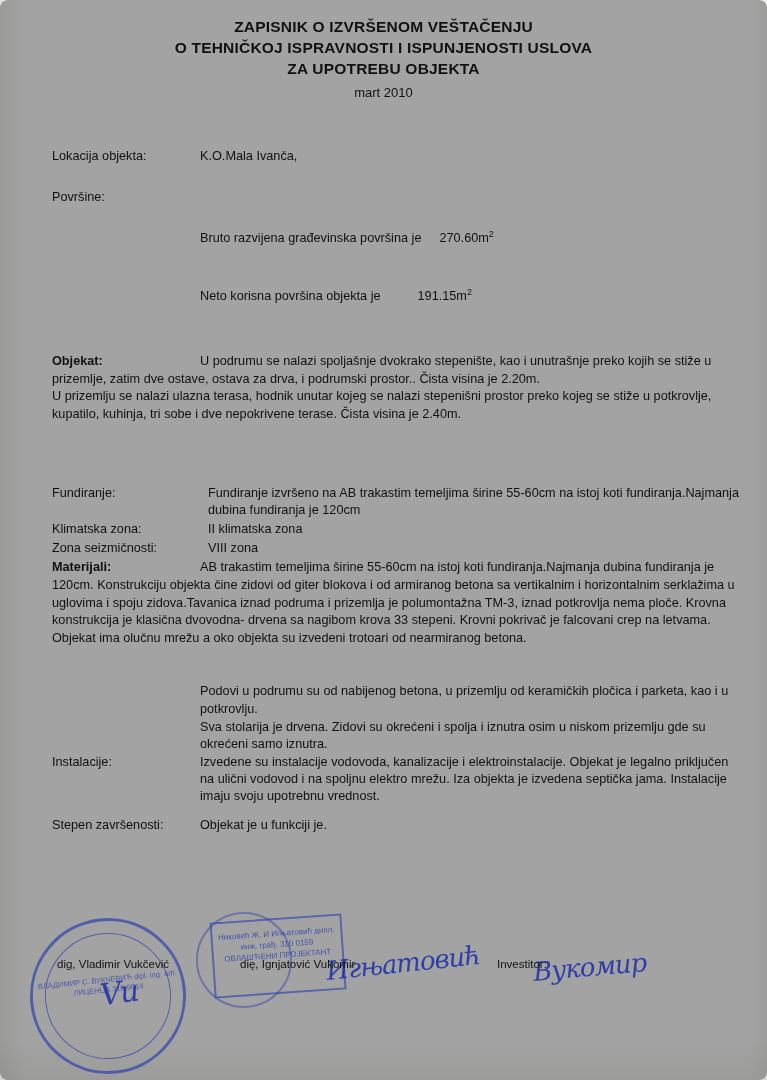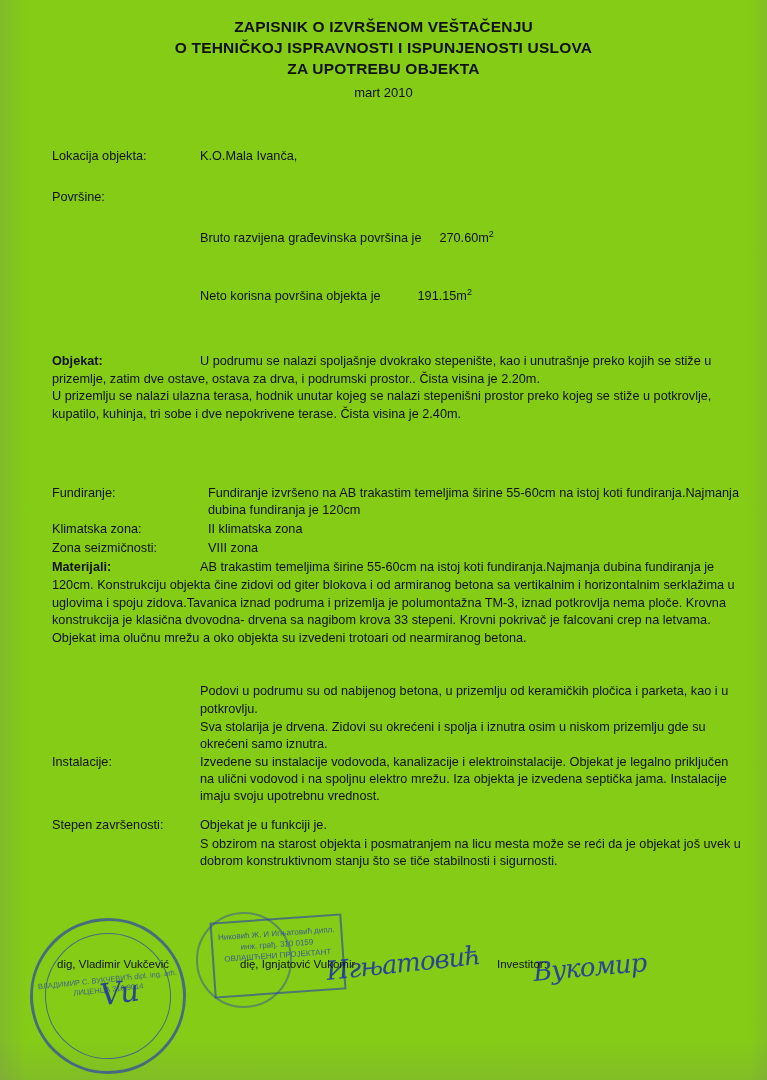--- a/index.html
+++ b/index.html
@@ -11,21 +11,22 @@
     width: 767px;
     height: 1080px;
     position: relative;
     overflow: hidden;
     font-family: "Liberation Sans", sans-serif;
     color: #1a1a1a;
   }
   .page {
     position: absolute;
     inset: 0;
-    background: #84cc16;
+    background: #a3a3a3;
+    border-radius: 8px;
   }
   
   .scan-shade-left {
     position: absolute;
     left: 0; top: 0; bottom: 0; width: 26px;
     background: linear-gradient(to right, rgba(120,120,115,0.22), rgba(255,255,255,0));
     pointer-events: none;
   }
   .scan-shade-right {
     position: absolute;
@@ -291,21 +292,20 @@
       <div class="value">Izvedene su instalacije vodovoda, kanalizacije i elektroinstalacije. Objekat je legalno priključen na ulični vodovod i na spoljnu elektro mrežu. Iza objekta je izvedena septička jama. Instalacije imaju svoju upotrebnu vrednost.</div>
     </div>
 
     <div class="gap-sm"></div>
 
     <div class="row">
       <div class="label">Stepen završenosti:</div>
       <div class="value">Objekat je u funkciji je.</div>
     </div>
 
-    <div class="block indented-para" style="margin-top:2px">S obzirom na starost objekta i posmatranjem na licu mesta može se reći da je objekat još uvek u dobrom konstruktivnom stanju što se tiče stabilnosti i sigurnosti.</div>
 
   </div>
 
   <div class="stamp-oval"></div>
   <div class="stamp-oval-text">ВЛАДИМИР С. ВУКЧЕВИЋ dipl. ing. arh. ЛИЦЕНЦА 310 9014</div>
 
   <div class="stamp-circle"></div>
   <div class="stamp-rect"></div>
   <div class="stamp-rect-text">Никовић Ж. И Игњатовић дипл. инж. грађ. 310 0159 ОВЛАШЋЕНИ ПРОЈЕКТАНТ</div>
 

